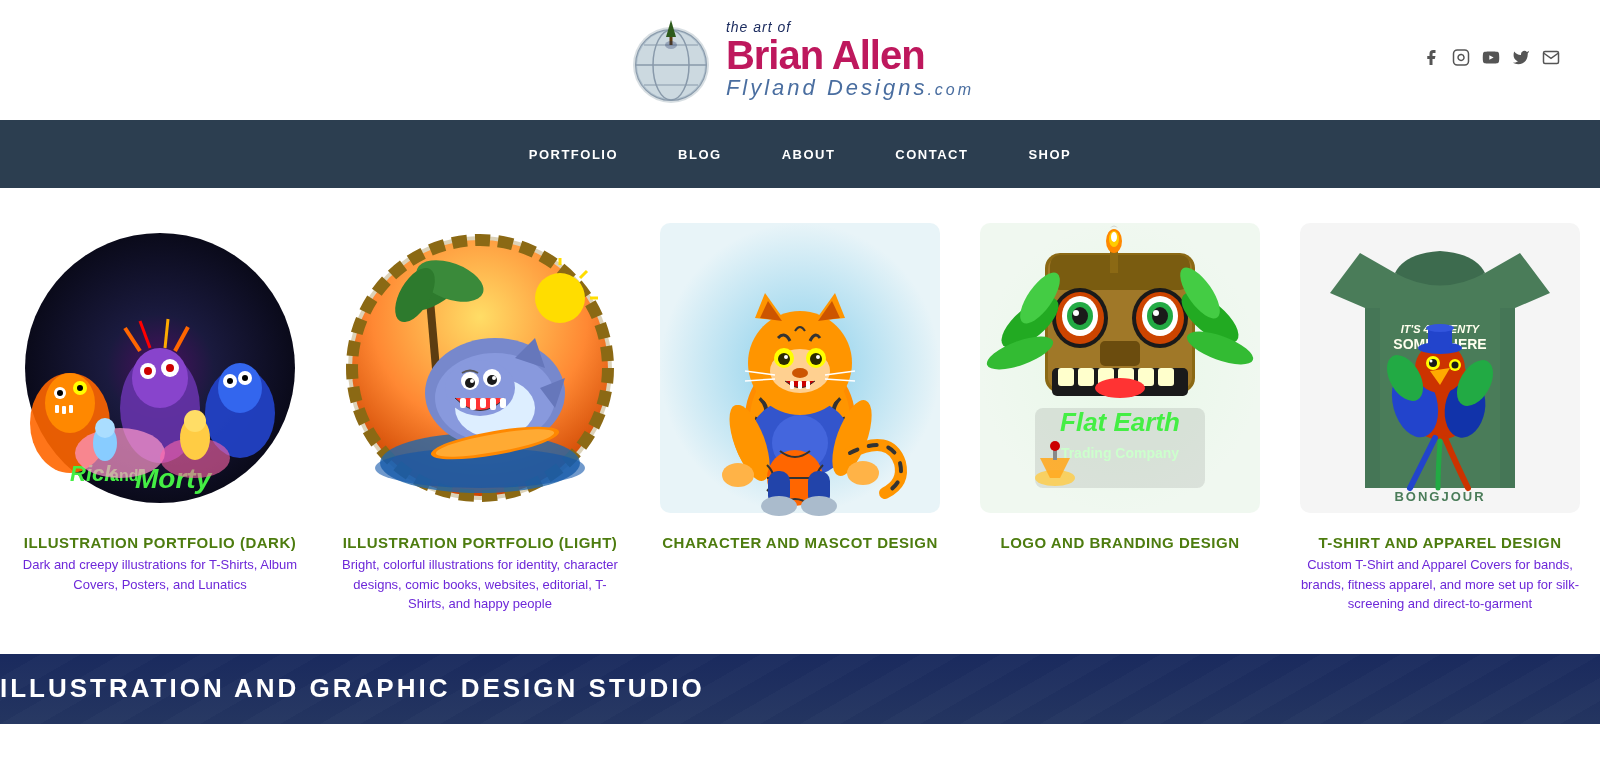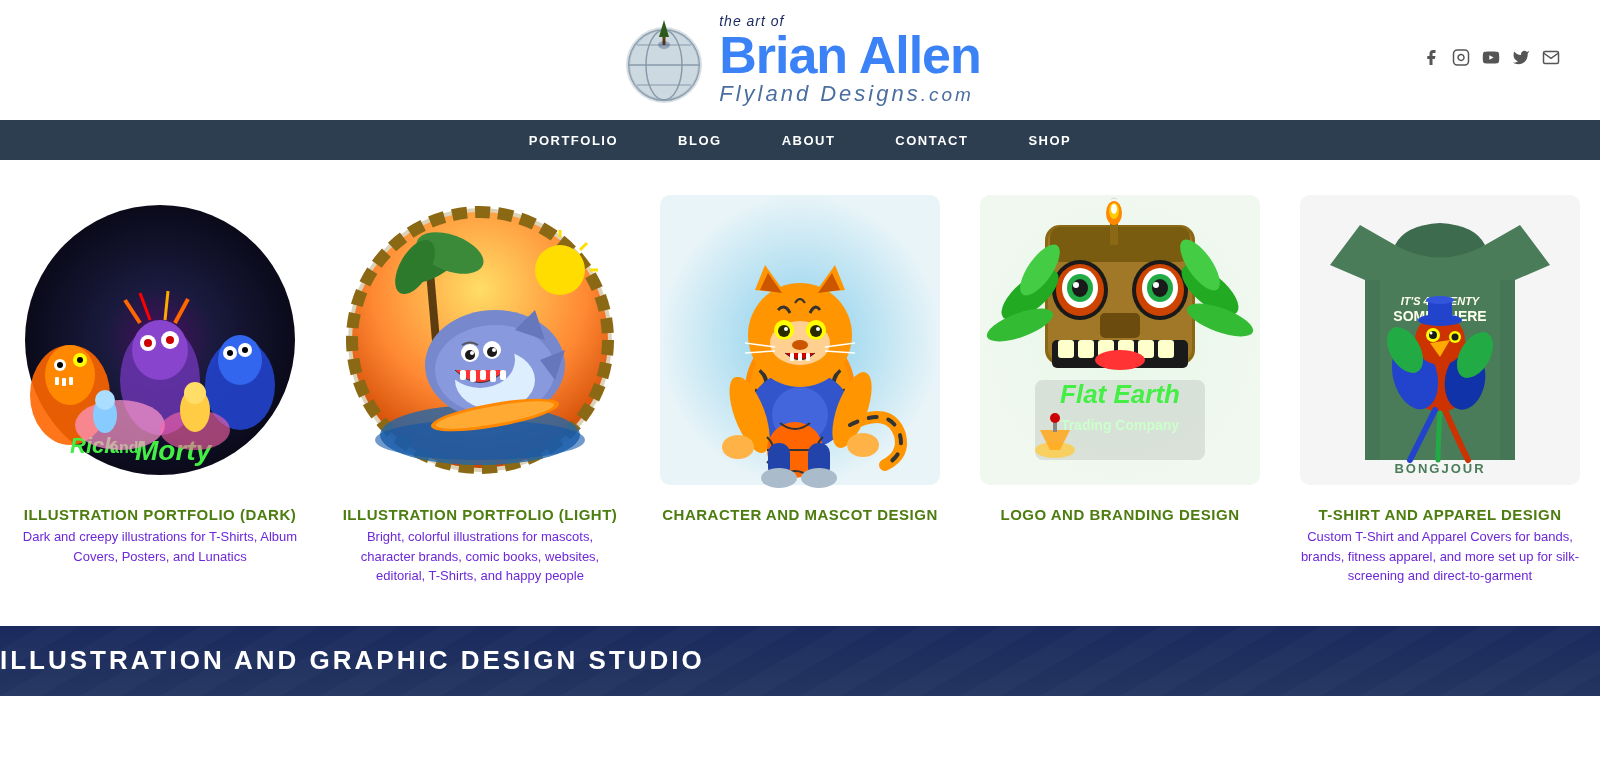--- a/index.html
+++ b/index.html
@@ -30,23 +30,23 @@
       flex-direction: column;
       align-items: flex-start;
     }
     .logo-text .the-art-of {
       font-size: 14px;
       color: #1a2a5e;
       font-style: italic;
       letter-spacing: 1px;
     }
     .logo-text .brian-allen {
-      font-size: 52px;
+      font-size: 40px;
       font-weight: 900;
-      color: #3b82f6;
+      color: #be185d;
       line-height: 1;
       letter-spacing: -1px;
     }
     .logo-text .flyland {
       font-size: 22px;
       color: #4a6ea0;
       letter-spacing: 3px;
       font-style: italic;
     }
     .social-icons {
@@ -66,21 +66,21 @@
     }
 
     
     .nav {
       background: #2c3e50;
       display: flex;
       justify-content: center;
       align-items: center;
       gap: 60px;
       padding: 0;
-      height: 40px;
+      height: 68px;
     }
     .nav-item {
       color: #fff;
       font-size: 13px;
       font-weight: 700;
       letter-spacing: 1.5px;
       text-transform: uppercase;
       cursor: pointer;
       text-decoration: none;
       padding: 18px 0;
@@ -179,21 +179,21 @@
       <line x1="18" y1="70" x2="72" y2="70" stroke="#8899aa" stroke-width="1"></line>
 
       <polygon points="45,5 50,22 40,22" fill="#2d5a1b"></polygon>
       <rect x="43.5" y="22" width="3" height="8" fill="#5c3d11"></rect>
       <ellipse cx="45" cy="30" rx="6" ry="4" fill="#1a2a5e" opacity="0.3"></ellipse>
     </svg>
     <div class="logo-text">
       <span class="the-art-of">the art of</span>
       <span class="brian-allen">Brian Allen</span>
       <span class="flyland">
-        <span>Flyland Designs</span><span style="font-size:19px;">.com</span>
+        <span>Flyland Designs</span><span style="font-size:16px;">.com</span>
       </span>
     </div>
   </div>
 
   <div class="social-icons">
     <a class="social-icon" href="#">
       <svg width="18" height="18" viewBox="0 0 24 24" fill="#555">
           <path d="M18 2h-3a5 5 0 0 0-5 5v3H7v4h3v8h4v-8h3l1-4h-4V7a1 1 0 0 1 1-1h3z"></path>
         </svg>
     </a>
@@ -353,21 +353,21 @@
         <ellipse cx="155" cy="220" rx="65" ry="12" fill="#ff8800" transform="rotate(-10 155 220)"></ellipse>
         <ellipse cx="155" cy="220" rx="60" ry="9" fill="#ffaa33" transform="rotate(-10 155 220)"></ellipse>
 
         <circle cx="220" cy="75" r="25" fill="#ffdd00"></circle>
         <line x1="220" y1="42" x2="220" y2="35" stroke="#ffdd00" stroke-width="3"></line>
         <line x1="240" y1="55" x2="247" y2="48" stroke="#ffdd00" stroke-width="3"></line>
         <line x1="250" y1="75" x2="258" y2="75" stroke="#ffdd00" stroke-width="3"></line>
       </svg>
     </div>
     <div class="portfolio-title">ILLUSTRATION PORTFOLIO (LIGHT)</div>
-    <div class="portfolio-desc">Bright, colorful illustrations for mascots, character brands, comic books, websites, editorial, T-Shirts, and happy people</div>
+    <div class="portfolio-desc">Bright, colorful illustrations for identity, character designs, comic books, websites, editorial, T-Shirts, and happy people</div>
   </div>
 
   <div class="portfolio-item">
     <div class="portfolio-image-wrap">
       <svg viewBox="0 0 280 290" xmlns="http://www.w3.org/2000/svg">
         <defs>
           <radialGradient id="bg-mascot" cx="50%" cy="50%" r="50%">
             <stop offset="0%" stop-color="#87ceeb"></stop>
             <stop offset="100%" stop-color="#e8f4f8"></stop>
           </radialGradient>

